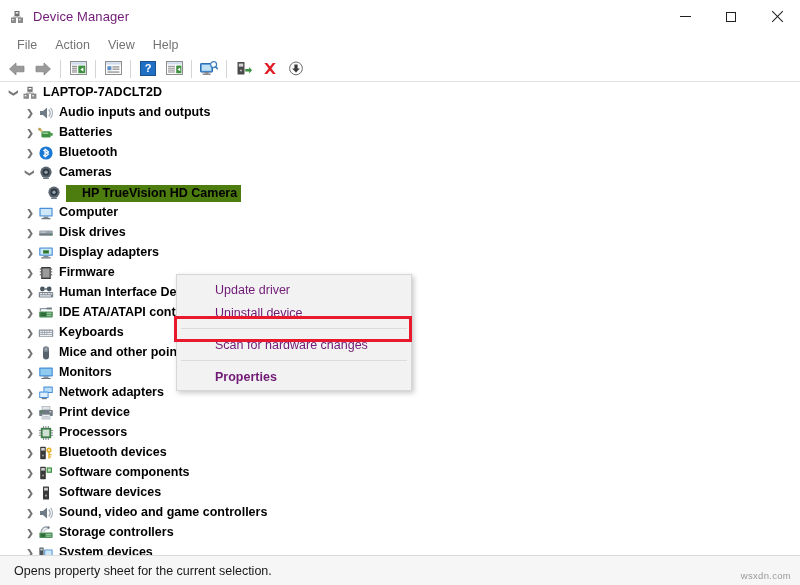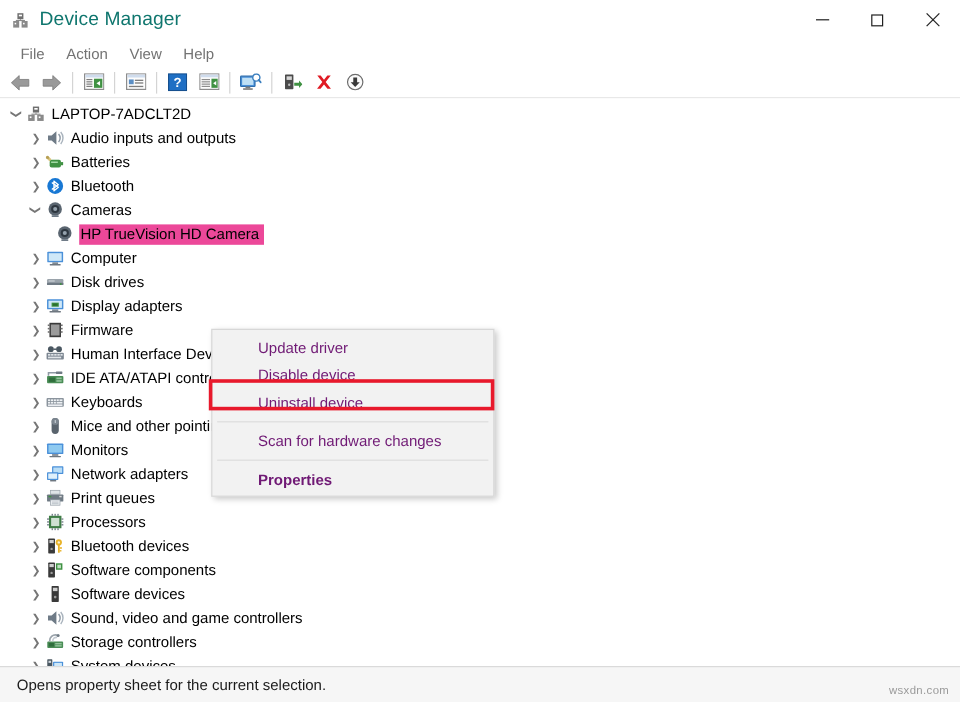--- a/index.html
+++ b/index.html
@@ -23,21 +23,21 @@
     display: flex; align-items: center;
     background: #ffffff;
     flex: 0 0 auto;
   }
   .title-icon {
     width: 16px; height: 16px;
     margin-left: 9px; margin-right: 8px;
     position: relative; flex: 0 0 auto;
   }
   .title-text {
-    font-size: 16px; color: #0f766e;
+    font-size: 13px; color: #701a75;
     letter-spacing: .1px;
   }
   .win-controls { margin-left: auto; display: flex; height: 33px; }
   .win-btn {
     width: 46px; height: 33px;
     display: flex; align-items: center; justify-content: center;
     color: #202020;
   }
   .glyph-min { width: 11px; height: 1px; background: #202020; }
   .glyph-max { width: 10px; height: 10px; border: 1px solid #202020; }
@@ -76,36 +76,37 @@
     width: 1px; height: 18px; background: #d4d4d4; margin: 0 4px;
   }
 
   
   .tree-wrap {
     flex: 1 1 auto; position: relative;
     background: #ffffff; overflow: hidden;
     padding-top: 3px;
   }
   .row {
-    height: 20px; display: flex; align-items: center;
+    height: 20px; display: flex; align-items: flex-start;
     font-size: 12.5px; color: #000000; white-space: nowrap;
     position: relative;
+    font-weight: bold;
   }
   .row .exp {
     width: 16px; height: 16px; flex: 0 0 auto;
     display: flex; align-items: center; justify-content: center;
     color: #767676; font-size: 9px; line-height: 1;
   }
   .row .ico {
     width: 16px; height: 16px; flex: 0 0 auto;
     margin-right: 5px; position: relative;
   }
   .row .lbl { padding-right: 4px; }
   .row.selected .lbl {
-    background: #ec4899; padding: 1px 4px 2px 1px;
+    background: #4d7c0f; padding: 1px 4px 2px 16px;
     margin-left: -1px;
   }
 
   
   .lv0 { padding-left: 6px; }
   .lv1 { padding-left: 22px; }
   .lv2 { padding-left: 46px; }
 
   
   .ctxmenu {
@@ -553,21 +554,21 @@
         <svg width="16" height="16" viewBox="0 0 16 16">
           <rect x="4" y="1.6" width="8" height="3.2" fill="#dfe4e8" stroke="#9aa3ab" stroke-width="0.6"></rect>
           <rect x="1.2" y="5" width="13.6" height="6" rx="0.8" fill="#6f7a84"></rect>
           <rect x="2.4" y="6.2" width="2.4" height="1.2" fill="#3f9142"></rect>
           <rect x="11.4" y="6.2" width="2" height="1.2" fill="#d8d8d8"></rect>
           <rect x="4" y="9.6" width="8" height="4.4" fill="#eef1f4" stroke="#9aa3ab" stroke-width="0.6"></rect>
           <rect x="5.2" y="11" width="5.6" height="0.8" fill="#b6bec5"></rect>
           <rect x="5.2" y="12.4" width="5.6" height="0.8" fill="#b6bec5"></rect>
         </svg>
       </span>
-      <span class="lbl">Print queues</span>
+      <span class="lbl">Print device</span>
     </div>
 
     <div class="row lv1">
       <span class="exp">❯</span>
       <span class="ico">
         <svg width="16" height="16" viewBox="0 0 16 16">
           <rect x="2.8" y="2.8" width="10.4" height="10.4" fill="#3f7d46"></rect>
           <rect x="4.6" y="4.6" width="6.8" height="6.8" fill="#cfe0d2"></rect>
           <rect x="5" y="1.2" width="1.1" height="1.6" fill="#6f7a84"></rect>
           <rect x="7.4" y="1.2" width="1.1" height="1.6" fill="#6f7a84"></rect>
@@ -668,21 +669,20 @@
           <rect x="7.2" y="5.4" width="6.4" height="4.6" fill="#cfe8f8"></rect>
           <rect x="8.8" y="11" width="3.2" height="1.2" fill="#7e8791"></rect>
           <rect x="7.4" y="12.2" width="6" height="1" rx="0.3" fill="#6e7780"></rect>
         </svg>
       </span>
       <span class="lbl">System devices</span>
     </div>
 
     <div class="ctxmenu">
       <div class="ctx-item">Update driver</div>
-      <div class="ctx-item">Disable device</div>
       <div class="ctx-item">Uninstall device</div>
       <div class="ctx-sep"></div>
       <div class="ctx-item">Scan for hardware changes</div>
       <div class="ctx-sep"></div>
       <div class="ctx-item bold">Properties</div>
     </div>
 
     <div class="ctx-highlight"></div>
 
   </div>

